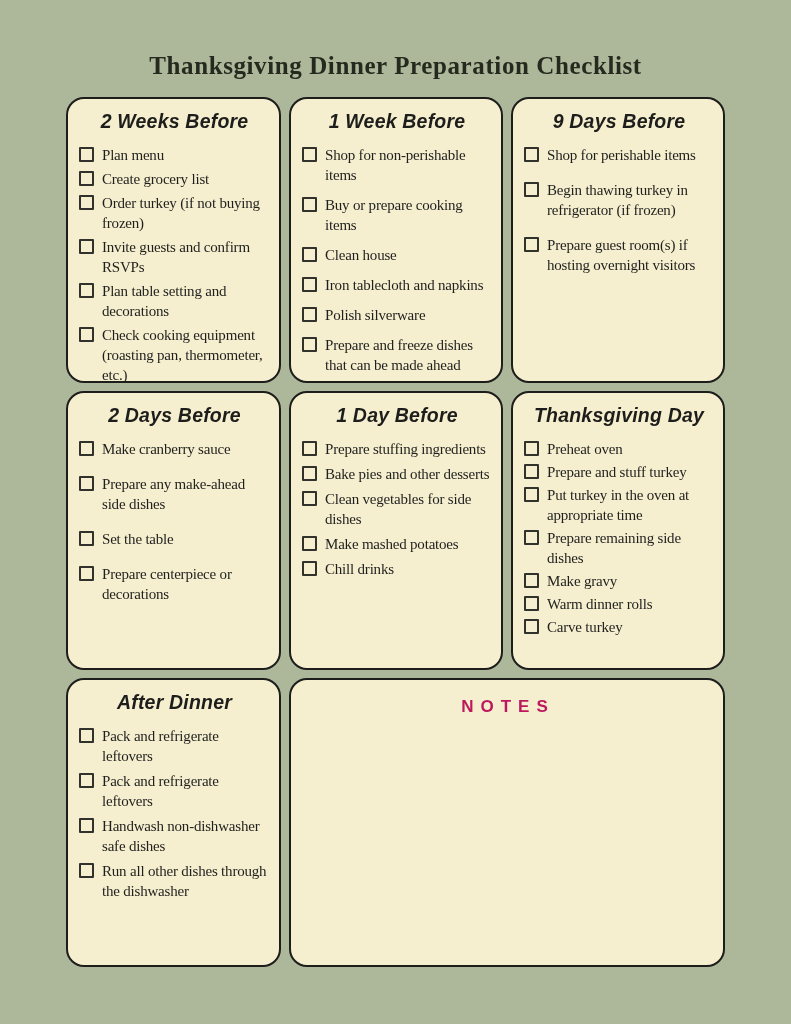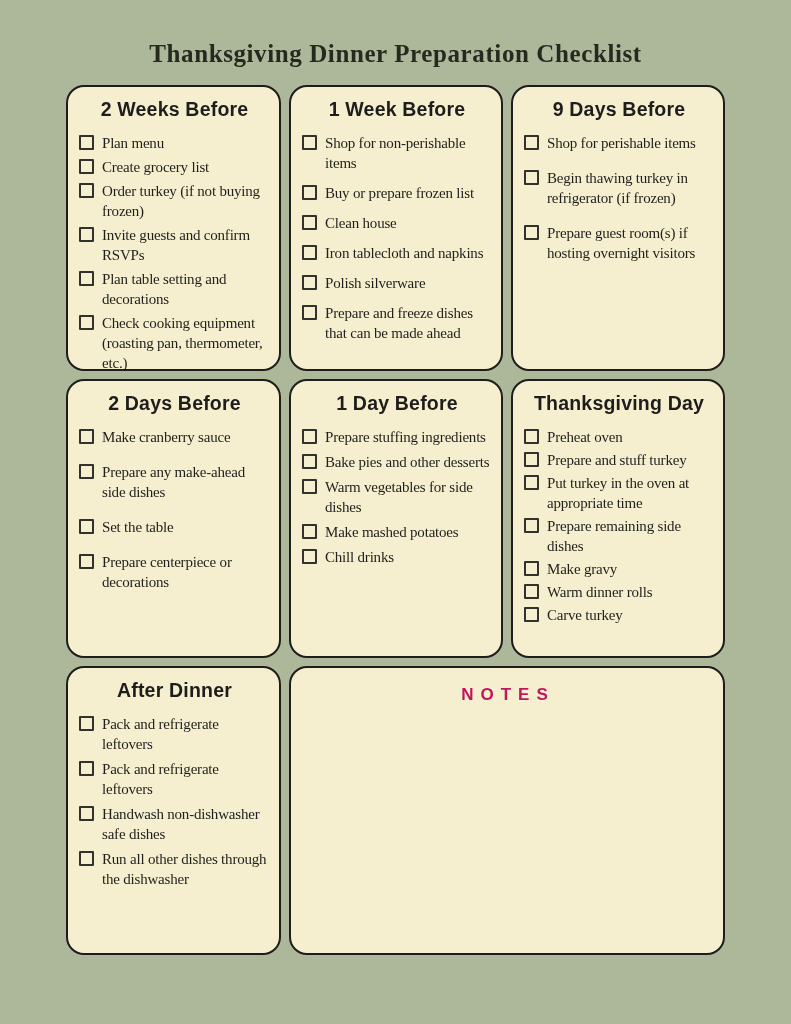--- a/index.html
+++ b/index.html
@@ -7,21 +7,21 @@
     padding: 0;
   }
   body {
     width: 791px;
     height: 1024px;
     background: #adb89b;
     font-family: "Liberation Sans", sans-serif;
     overflow: hidden;
   }
   .page-title {
-    margin: 0;
+    margin: 12px;
     padding-top: 40px;
     text-align: center;
     font-family: "Liberation Serif", serif;
     font-weight: 600;
     font-size: 25px;
     letter-spacing: 0.6px;
     color: #262a1e;
   }
   .grid {
     margin: 17px 66px 0 66px;
@@ -38,20 +38,21 @@
     padding: 6px 7px 6px 9px;
     overflow: hidden;
   }
   .card-title {
     margin: 5px 0 12px 0;
     text-align: center;
     font-size: 19.5px;
     font-weight: bold;
     letter-spacing: 0.2px;
     color: #1d1d1b;
+    font-style: italic;
   }
   .list {
     list-style: none;
     margin: 0;
     padding: 0 2px 0 2px;
     display: flex;
     flex-direction: column;
   }
   
   .grid > .card:nth-child(1) .list { gap: 4px; }
@@ -135,21 +136,21 @@
 
   <section class="card">
     <h2 class="card-title">1 Week Before</h2>
     <ul class="list">
       <li class="item">
         <span class="checkbox"></span>
         <span class="label">Shop for non-perishable items</span>
       </li>
       <li class="item">
         <span class="checkbox"></span>
-        <span class="label">Buy or prepare frozen list</span>
+        <span class="label">Buy or prepare cooking items</span>
       </li>
       <li class="item">
         <span class="checkbox"></span>
         <span class="label">Clean house</span>
       </li>
       <li class="item">
         <span class="checkbox"></span>
         <span class="label">Iron tablecloth and napkins</span>
       </li>
       <li class="item">
@@ -209,21 +210,21 @@
       <li class="item">
         <span class="checkbox"></span>
         <span class="label">Prepare stuffing ingredients</span>
       </li>
       <li class="item">
         <span class="checkbox"></span>
         <span class="label">Bake pies and other desserts</span>
       </li>
       <li class="item">
         <span class="checkbox"></span>
-        <span class="label">Warm vegetables for side dishes</span>
+        <span class="label">Clean vegetables for side dishes</span>
       </li>
       <li class="item">
         <span class="checkbox"></span>
         <span class="label">Make mashed potatoes</span>
       </li>
       <li class="item">
         <span class="checkbox"></span>
         <span class="label">Chill drinks</span>
       </li>
     </ul>

